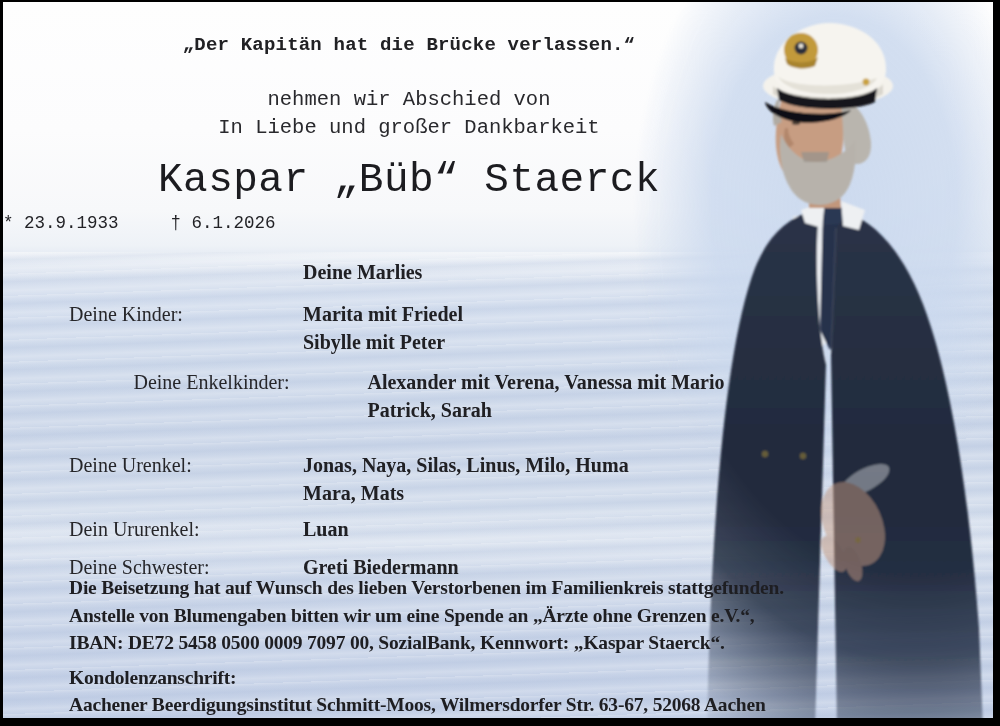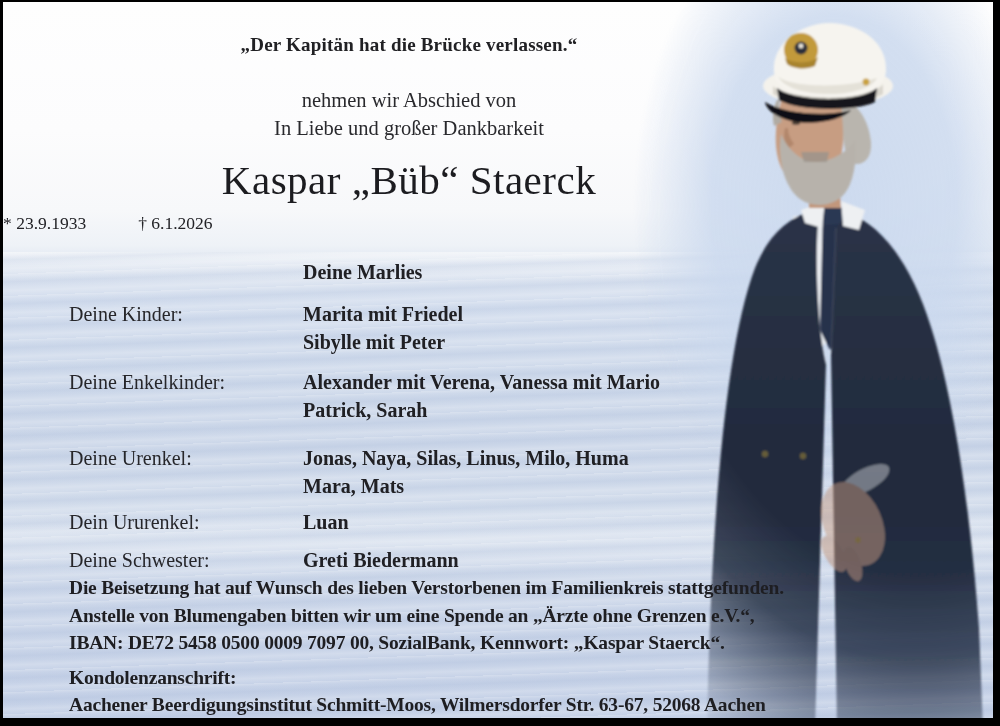--- a/index.html
+++ b/index.html
@@ -32,30 +32,30 @@
   
   .photo{
     position:absolute;top:0;left:612px;width:378px;height:726px;
     background:radial-gradient(ellipse 72% 58% at 58% 28%,
       rgba(203,217,238,.97) 0%, rgba(203,217,238,.85) 45%, rgba(203,217,238,0) 74%);
     -webkit-mask-image:radial-gradient(135% 98% at 80% 30%, #000 50%, rgba(0,0,0,.85) 62%, transparent 83%);
     mask-image:radial-gradient(135% 98% at 80% 30%, #000 50%, rgba(0,0,0,.85) 62%, transparent 83%);
     z-index:1;
   }
   .photo svg{display:block;width:100%;height:100%;}
-  .center-col{position:absolute;left:0;top:0;width:812px;text-align:center;z-index:5;}
+  .center-col{position:absolute;left:0;top:0;width:812px;text-align:center;z-index:5;font-family:Liberation Mono, monospace;}
   .quote{margin-top:32px;font-weight:bold;font-size:19px;letter-spacing:.2px;}
   .intro{margin-top:30px;font-size:20.5px;line-height:28px;color:#29292d;}
   .deceased{margin-top:15px;font-size:41px;line-height:46px;letter-spacing:.5px;color:#1c1c20;}
   .dates{margin-top:10px;font-size:17.5px;display:flex;gap:52px;color:#222226;}
   .family{position:absolute;left:66px;top:256px;width:720px;z-index:5;font-size:20px;line-height:28px;}
   .frow{display:flex;}
   .flabel{width:234px;flex:none;color:#26262a;}
   .fnames{font-weight:bold;color:#202024;}
-  .m-a{margin-bottom:14px;}.m-b{margin-bottom:12px;}.m-c{margin-bottom:20px;}
+  .m-a{margin-bottom:14px;}.m-b{margin-bottom:12px;}.m-c{margin-bottom:27px;justify-content:center;}
   .m-d{margin-bottom:8px;}.m-e{margin-bottom:10px;}
   .notice{position:absolute;left:66px;top:572px;width:910px;z-index:5;
     font-weight:bold;font-size:19.5px;line-height:27.5px;letter-spacing:-.2px;color:#1e1e22;}
   .condolence{position:absolute;left:66px;top:662px;width:910px;z-index:5;
     font-weight:bold;font-size:19.5px;line-height:27px;letter-spacing:-.2px;color:#1e1e22;}
 </style>
 </head>
 <body>
 
 <div class="page">

